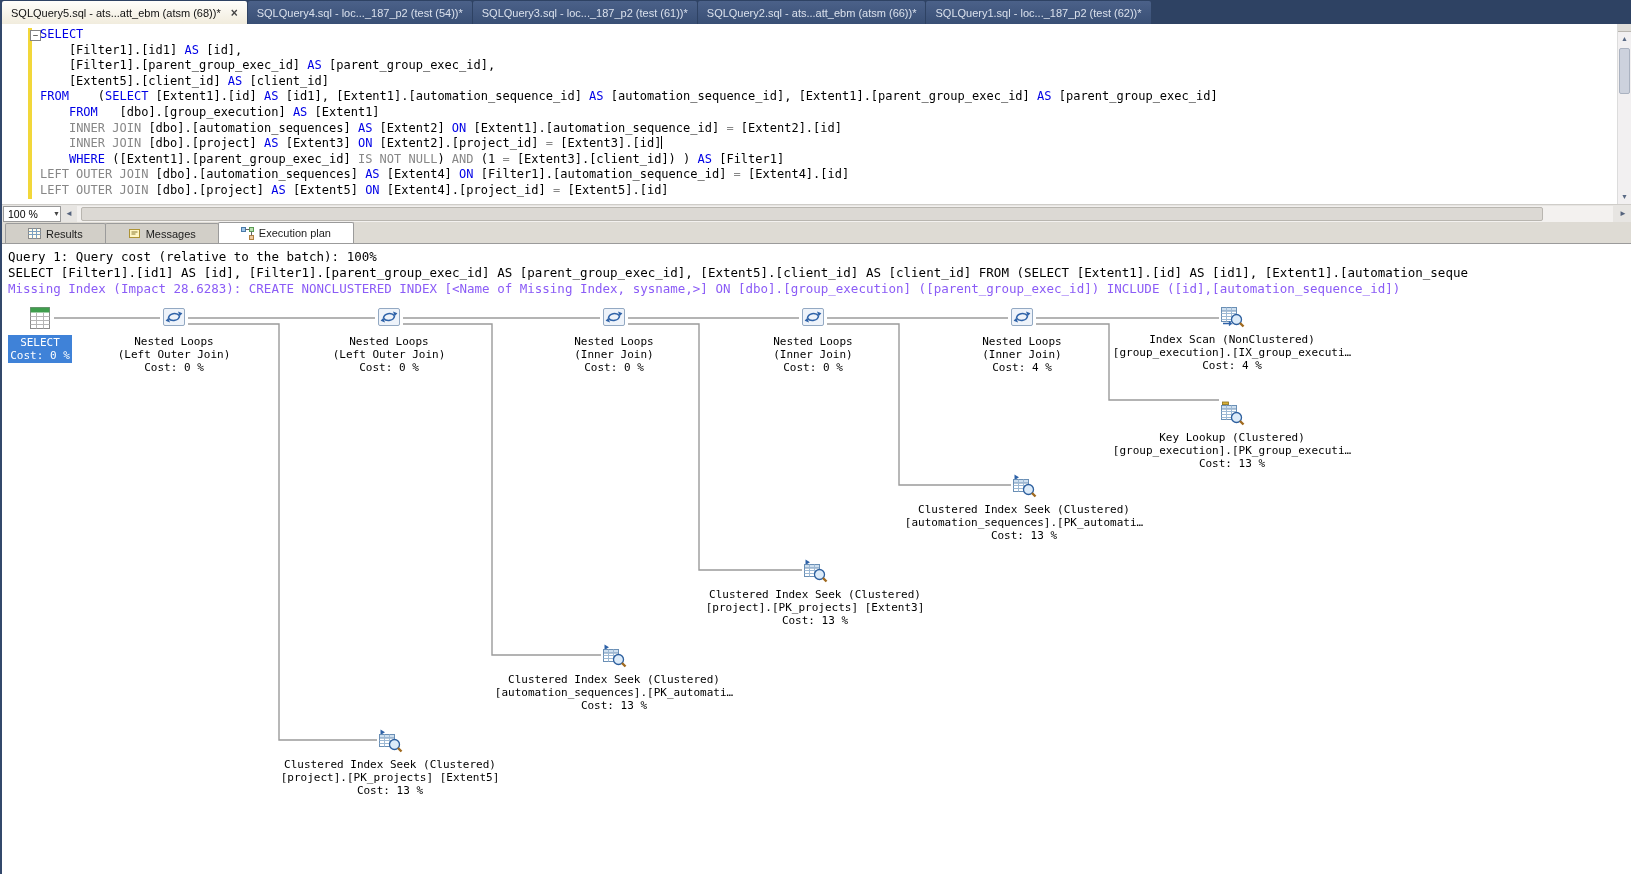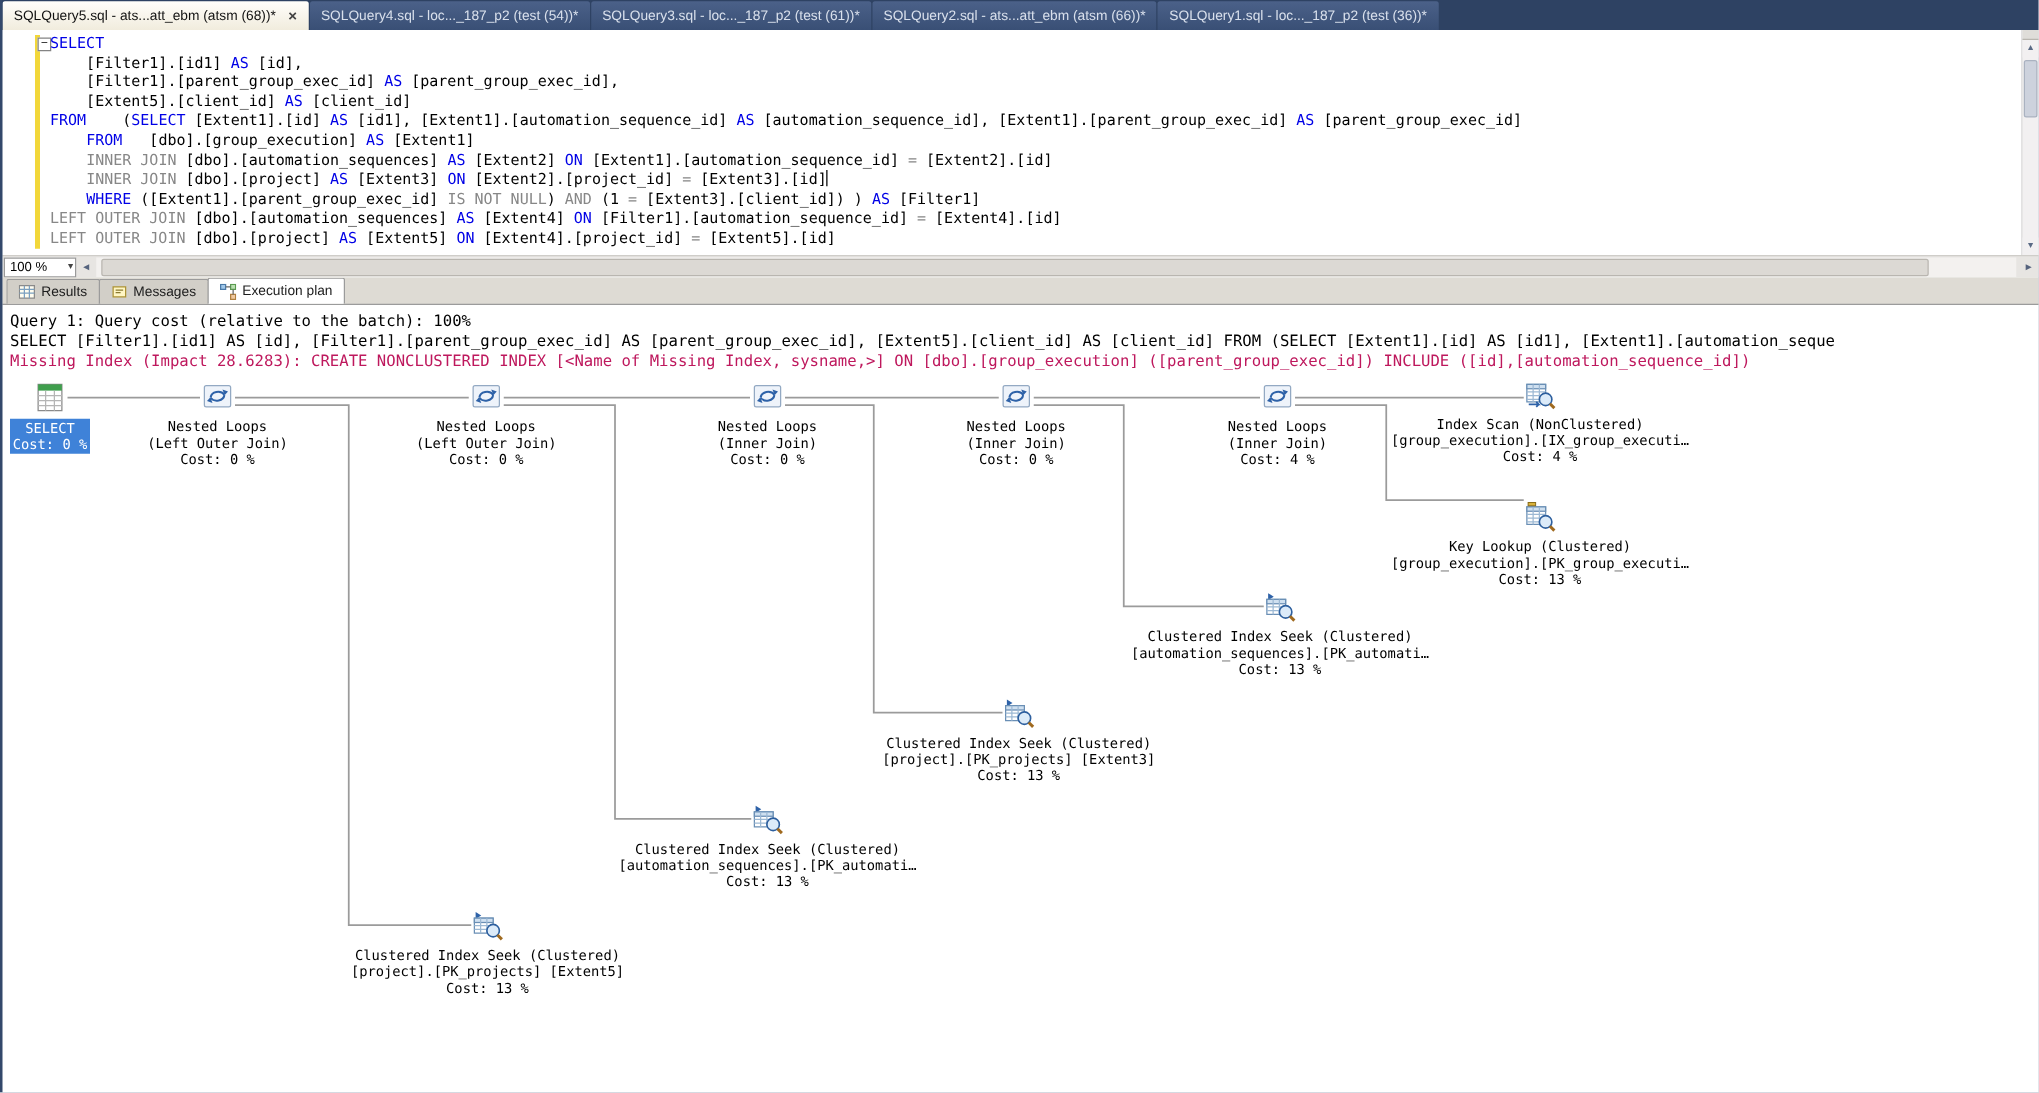--- a/index.html
+++ b/index.html
@@ -45,33 +45,33 @@
           display:flex; align-items:center; justify-content:space-between; padding:0 0 0 4px; margin-left:1px; }
   .zoom-arrow { font-size:7px; color:#444; }
   .hs-btn { width:16px; text-align:center; font-size:8px; color:#55637d; }
   .htrack { flex:1; height:16px; background:#f3f1ef; position:relative; margin-right:2px; }
   .hthumb { position:absolute; left:4px; right:70px; top:1px; bottom:1px; background:#dcd9d4;
             border:1px solid #b9b6b0; border-radius:2px; }
 
   
   .rtabs { position:absolute; left:2px; top:222px; width:1629px; height:22px; background:#dedbd4;
            display:flex; align-items:flex-end; padding-left:3px; border-bottom:1px solid #9b9b9b; }
-  .rtab { display:flex; align-items:center; gap:5px; height:20px; padding:0 9px; font-size:11px; color:#1c1c1c;
+  .rtab { display:flex; align-items:center; gap:5px; height:20px; padding:0 22px; font-size:11px; color:#1c1c1c;
           border:1px solid #9b9b9b; border-bottom:none; background:#d2cfc8; margin-right:-1px;
           border-radius:2px 2px 0 0; white-space:nowrap; }
   .rtab.active { background:#fff; height:21px; position:relative; z-index:2; }
   .rtab svg { display:block; }
 
   
   .plan { position:absolute; left:2px; top:244px; width:1629px; height:718px; background:#fff;
           overflow:hidden; border-bottom:1px solid #8f949c; }
   .plan-header { padding:5px 0 0 6px; font:12.5px/16px "DejaVu Sans Mono","Liberation Mono",monospace;
                  white-space:nowrap; overflow:hidden; }
   .phl { white-space:nowrap; overflow:hidden; }
-  .phl.green { color:#be185d; }
+  .phl.green { color:#8b5cf6; }
   .plan-diagram { position:absolute; left:0; top:56px; width:1629px; height:562px; }
   .edges { position:absolute; left:0; top:0; width:1629px; height:562px; }
   .pnode { position:absolute; text-align:center; font:11px/13px "DejaVu Sans Mono","Liberation Mono",monospace;
            color:#000; }
   .pnode .icon { display:inline-block; }
   .pnode .lines { margin-top:1px; }
   .pnode.selected { text-align:center; }
   .pnode.selected .lines { background:#3f82d8; color:#fff; padding:1px 2px; }
 
   
@@ -95,21 +95,21 @@
       <div class="tab">
         <span>SQLQuery4.sql - loc..._187_p2 (test (54))*</span>
       </div>
       <div class="tab">
         <span>SQLQuery3.sql - loc..._187_p2 (test (61))*</span>
       </div>
       <div class="tab">
         <span>SQLQuery2.sql - ats...att_ebm (atsm (66))*</span>
       </div>
       <div class="tab">
-        <span>SQLQuery1.sql - loc..._187_p2 (test (36))*</span>
+        <span>SQLQuery1.sql - loc..._187_p2 (test (62))*</span>
       </div>
     </div>
 
   <div class="editor">
     <div class="change-bar"></div>
     <div class="collapse">−</div>
     <div class="code" id="code"><div><span class="tk-k">SELECT</span></div><div><span class="tk-t">    [Filter1].[id1] </span><span class="tk-k">AS</span><span class="tk-t"> [id],</span></div><div><span class="tk-t">    [Filter1].[parent_group_exec_id] </span><span class="tk-k">AS</span><span class="tk-t"> [parent_group_exec_id],</span></div><div><span class="tk-t">    [Extent5].[client_id] </span><span class="tk-k">AS</span><span class="tk-t"> [client_id]</span></div><div><span class="tk-k">FROM</span><span class="tk-t">    (</span><span class="tk-k">SELECT</span><span class="tk-t"> [Extent1].[id] </span><span class="tk-k">AS</span><span class="tk-t"> [id1], [Extent1].[automation_sequence_id] </span><span class="tk-k">AS</span><span class="tk-t"> [automation_sequence_id], [Extent1].[parent_group_exec_id] </span><span class="tk-k">AS</span><span class="tk-t"> [parent_group_exec_id]</span></div><div><span class="tk-t">    </span><span class="tk-k">FROM</span><span class="tk-t">   [dbo].[group_execution] </span><span class="tk-k">AS</span><span class="tk-t"> [Extent1]</span></div><div><span class="tk-t">    </span><span class="tk-o">INNER JOIN</span><span class="tk-t"> [dbo].[automation_sequences] </span><span class="tk-k">AS</span><span class="tk-t"> [Extent2] </span><span class="tk-k">ON</span><span class="tk-t"> [Extent1].[automation_sequence_id] </span><span class="tk-o">=</span><span class="tk-t"> [Extent2].[id]</span></div><div><span class="tk-t">    </span><span class="tk-o">INNER JOIN</span><span class="tk-t"> [dbo].[project] </span><span class="tk-k">AS</span><span class="tk-t"> [Extent3] </span><span class="tk-k">ON</span><span class="tk-t"> [Extent2].[project_id] </span><span class="tk-o">=</span><span class="tk-t"> [Extent3].[id]</span><span class="caret"></span></div><div><span class="tk-t">    </span><span class="tk-k">WHERE</span><span class="tk-t"> ([Extent1].[parent_group_exec_id] </span><span class="tk-o">IS NOT NULL</span><span class="tk-t">) </span><span class="tk-o">AND</span><span class="tk-t"> (1 </span><span class="tk-o">=</span><span class="tk-t"> [Extent3].[client_id]) ) </span><span class="tk-k">AS</span><span class="tk-t"> [Filter1]</span></div><div><span class="tk-o">LEFT OUTER JOIN</span><span class="tk-t"> [dbo].[automation_sequences] </span><span class="tk-k">AS</span><span class="tk-t"> [Extent4] </span><span class="tk-k">ON</span><span class="tk-t"> [Filter1].[automation_sequence_id] </span><span class="tk-o">=</span><span class="tk-t"> [Extent4].[id]</span></div><div><span class="tk-o">LEFT OUTER JOIN</span><span class="tk-t"> [dbo].[project] </span><span class="tk-k">AS</span><span class="tk-t"> [Extent5] </span><span class="tk-k">ON</span><span class="tk-t"> [Extent4].[project_id] </span><span class="tk-o">=</span><span class="tk-t"> [Extent5].[id]</span></div></div>
   </div>
 
   <div class="vscroll">

